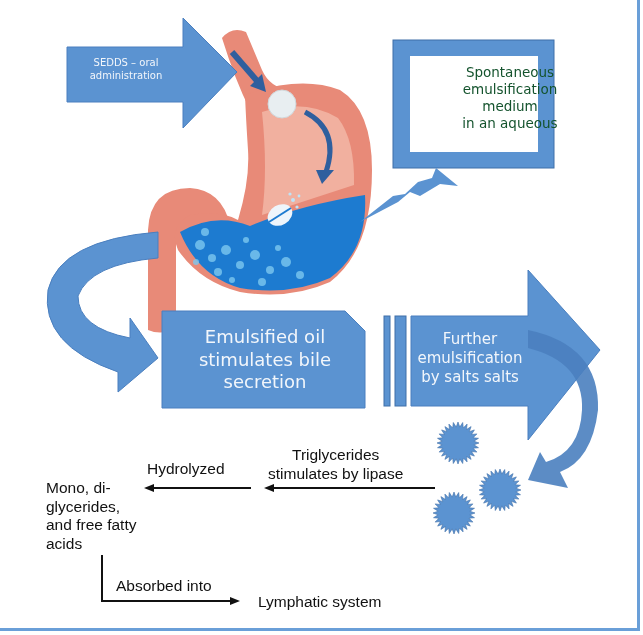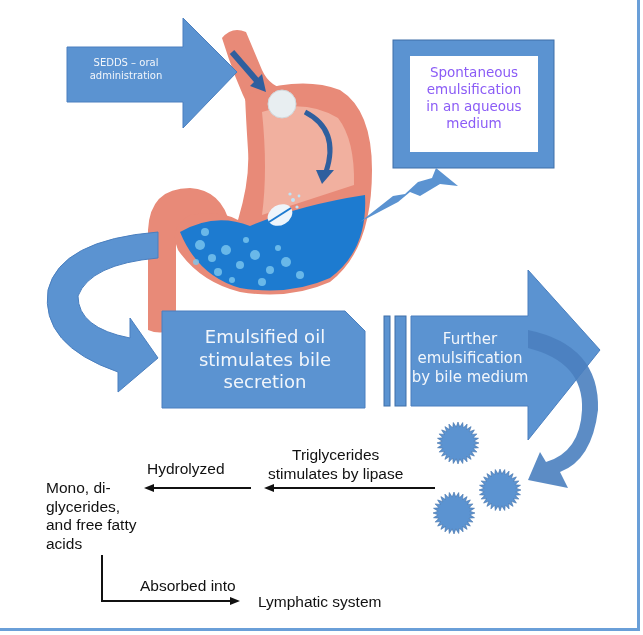--- a/index.html
+++ b/index.html
@@ -1,21 +1,21 @@
 <!DOCTYPE html>
 <html><head>
 <meta charset="utf-8">
 <style>
   html,body{margin:0;padding:0;background:#fff;}
   body{width:643px;height:635px;position:relative;overflow:hidden;font-family:"DejaVu Sans",sans-serif;}
   .frame{position:absolute;left:0;top:0;width:637px;height:628px;border-right:3px solid #6a9fd8;border-bottom:3px solid #6a9fd8;box-sizing:content-box;}
   svg.art{position:absolute;left:0;top:0;}
   .lbl{position:absolute;text-align:center;line-height:1.25;}
   .white{color:#f2f6fb;font-size:10px;}
-  .dark{color:#8b5cf6;font-size:13px;}
+  .dark{color:#14532d;font-size:13px;padding-left:36px;}
   .black{color:#111;font-family:"Liberation Sans",sans-serif;font-size:15.5px;line-height:1.2;}
 </style>
 </head>
 <body>
 
 <div class="frame"></div>
 
 <svg class="art" width="643" height="635" viewBox="0 0 643 635">
 
   <g>
@@ -99,45 +99,45 @@
 </svg>
 
 <div class="lbl white" style="left:70px;top:57px;width:112px;">
   <div>SEDDS – oral</div>
   <div>administration</div>
 </div>
 
 <div class="lbl dark" style="left:410px;top:64px;width:128px;font-size:13.5px;">
   <div>Spontaneous</div>
   <div>emulsification</div>
+  <div>medium</div>
   <div>in an aqueous</div>
-  <div>medium</div>
 </div>
 
 <div class="lbl white" style="left:170px;top:326px;width:190px;font-size:18px;">
   <div>Emulsified oil</div>
   <div>stimulates bile</div>
   <div>secretion</div>
 </div>
 
 <div class="lbl white" style="left:410px;top:330px;width:120px;font-size:15px;">
   <div>Further</div>
   <div>emulsification</div>
-  <div>by bile medium</div>
+  <div>by salts salts</div>
 </div>
 
 <div class="lbl black" style="left:268px;top:446px;text-align:center;">
   <div>Triglycerides</div>
   <div>stimulates by lipase</div>
 </div>
 
 <div class="lbl black" style="left:147px;top:460px;text-align:left;">Hydrolyzed</div>
 
 <div class="lbl black" style="left:46px;top:479px;text-align:left;">
   <div>Mono, di-</div>
   <div>glycerides,</div>
   <div>and free fatty</div>
   <div>acids</div>
 </div>
 
-<div class="lbl black" style="left:116px;top:577px;text-align:left;margin-left:24px;">Absorbed into</div>
+<div class="lbl black" style="left:116px;top:577px;text-align:left;">Absorbed into</div>
 
 <div class="lbl black" style="left:258px;top:593px;text-align:center;">Lymphatic system</div>
 
 </body></html>

